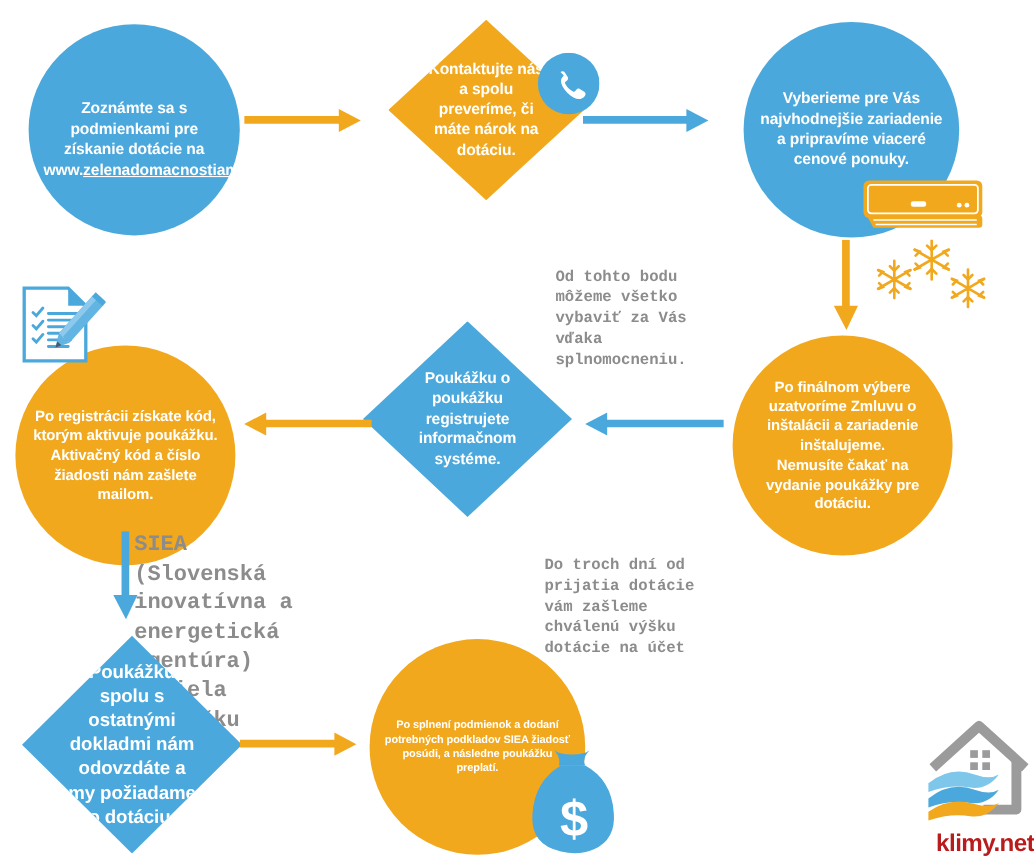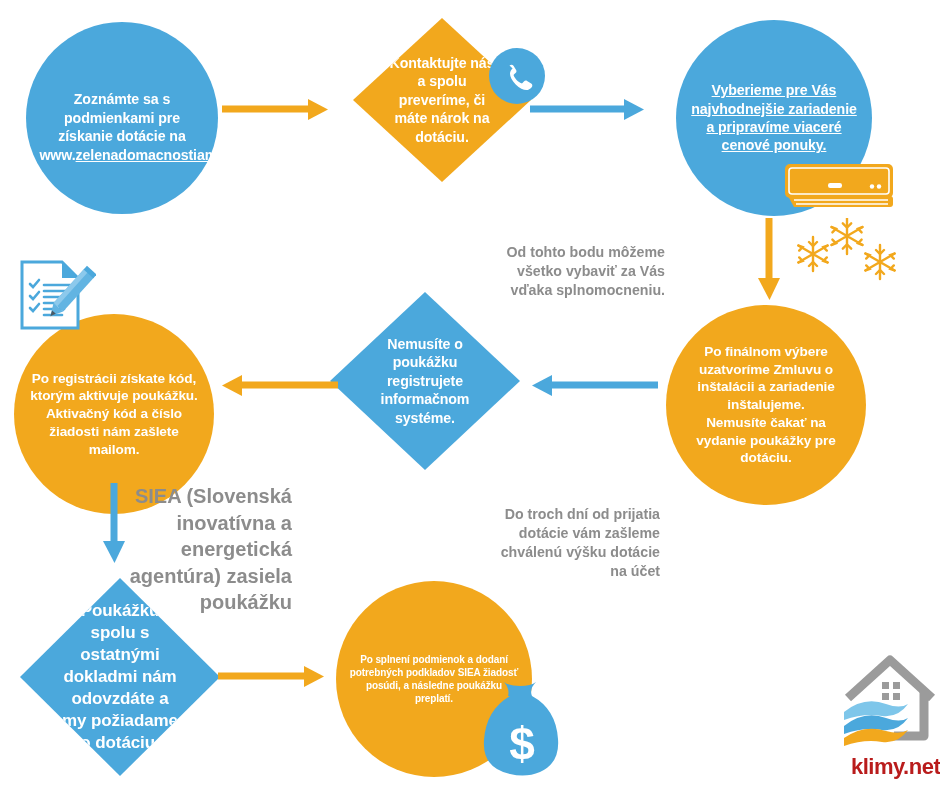--- a/index.html
+++ b/index.html
@@ -45,23 +45,24 @@
   .diamond .txt {
     width: 62%;
   }
   .blue { background: #4BA8DC; }
   .orange { background: #F2A81D; text-align: center; }
 
   .annot {
     position: absolute;
     color: #8C8C8C;
     font-weight: bold;
-    text-align: right;
+    text-align: left;
     line-height: 1.33;
     white-space: pre-line;
+    font-family: Liberation Mono, monospace;
   }
 
   .arrow { position: absolute; }
 
   .url-underline { text-decoration: underline; }
 
   .icon { position: absolute; }
 
   .logo-text {
     position: absolute;
@@ -102,21 +103,21 @@
     </svg>
   </div>
 
   <div class="arrow" style="left:530px; top:96px; width:120px; height:28px;">
     <svg width="120" height="28" viewBox="0 0 120 28">
       <path d="M0 13 L96 13" stroke="#4BA8DC" stroke-width="7" fill="none"></path>
       <path d="M94 3 L114 13.5 L94 24 Z" fill="#4BA8DC"></path>
     </svg>
   </div>
 
-  <div class="node circle blue" style="left:676px; top:20px; width:196px; height:196px; font-size:14.2px;text-decoration:underline;">
+  <div class="node circle blue" style="left:676px; top:20px; width:196px; height:196px; font-size:14.2px;">
     <div class="txt">Vyberieme pre Vás najvhodnejšie zariadenie a pripravíme viaceré cenové ponuky.</div>
   </div>
 
   <div class="icon" style="left:784px; top:163px; width:110px; height:46px; z-index:5;">
     <svg width="110" height="46" viewBox="0 0 110 46">
       <rect x="1" y="1" width="108" height="34" rx="5" fill="#F2A81D"></rect>
       <rect x="5" y="5" width="100" height="26" rx="3" fill="#F2A81D" stroke="#FFFFFF" stroke-width="1.6"></rect>
       <rect x="44" y="20" width="14" height="5" rx="2.2" fill="#FFFFFF"></rect>
       <circle cx="88" cy="23.5" r="2.2" fill="#FFFFFF"></circle>
       <circle cx="95" cy="23.5" r="2.2" fill="#FFFFFF"></circle>
@@ -166,21 +167,21 @@
   </div>
 
   <div class="arrow" style="left:528px; top:372px; width:130px; height:28px;">
     <svg width="130" height="28" viewBox="0 0 130 28">
       <path d="M130 13 L22 13" stroke="#4BA8DC" stroke-width="7" fill="none"></path>
       <path d="M24 3 L4 13.5 L24 24 Z" fill="#4BA8DC"></path>
     </svg>
   </div>
 
   <div class="node diamond blue" style="left:330px; top:292px; width:190px; height:178px; font-size:14.2px;">
-    <div class="txt">Nemusíte o poukážku registrujete informačnom systéme.</div>
+    <div class="txt">Poukážku o poukážku registrujete informačnom systéme.</div>
   </div>
 
   <div class="arrow" style="left:218px; top:372px; width:120px; height:28px;">
     <svg width="120" height="28" viewBox="0 0 120 28">
       <path d="M120 13 L22 13" stroke="#F2A81D" stroke-width="7" fill="none"></path>
       <path d="M24 3 L4 13.5 L24 24 Z" fill="#F2A81D"></path>
     </svg>
   </div>
 
   <div class="node circle orange" style="left:14px; top:314px; width:200px; height:200px; font-size:13.6px;">

